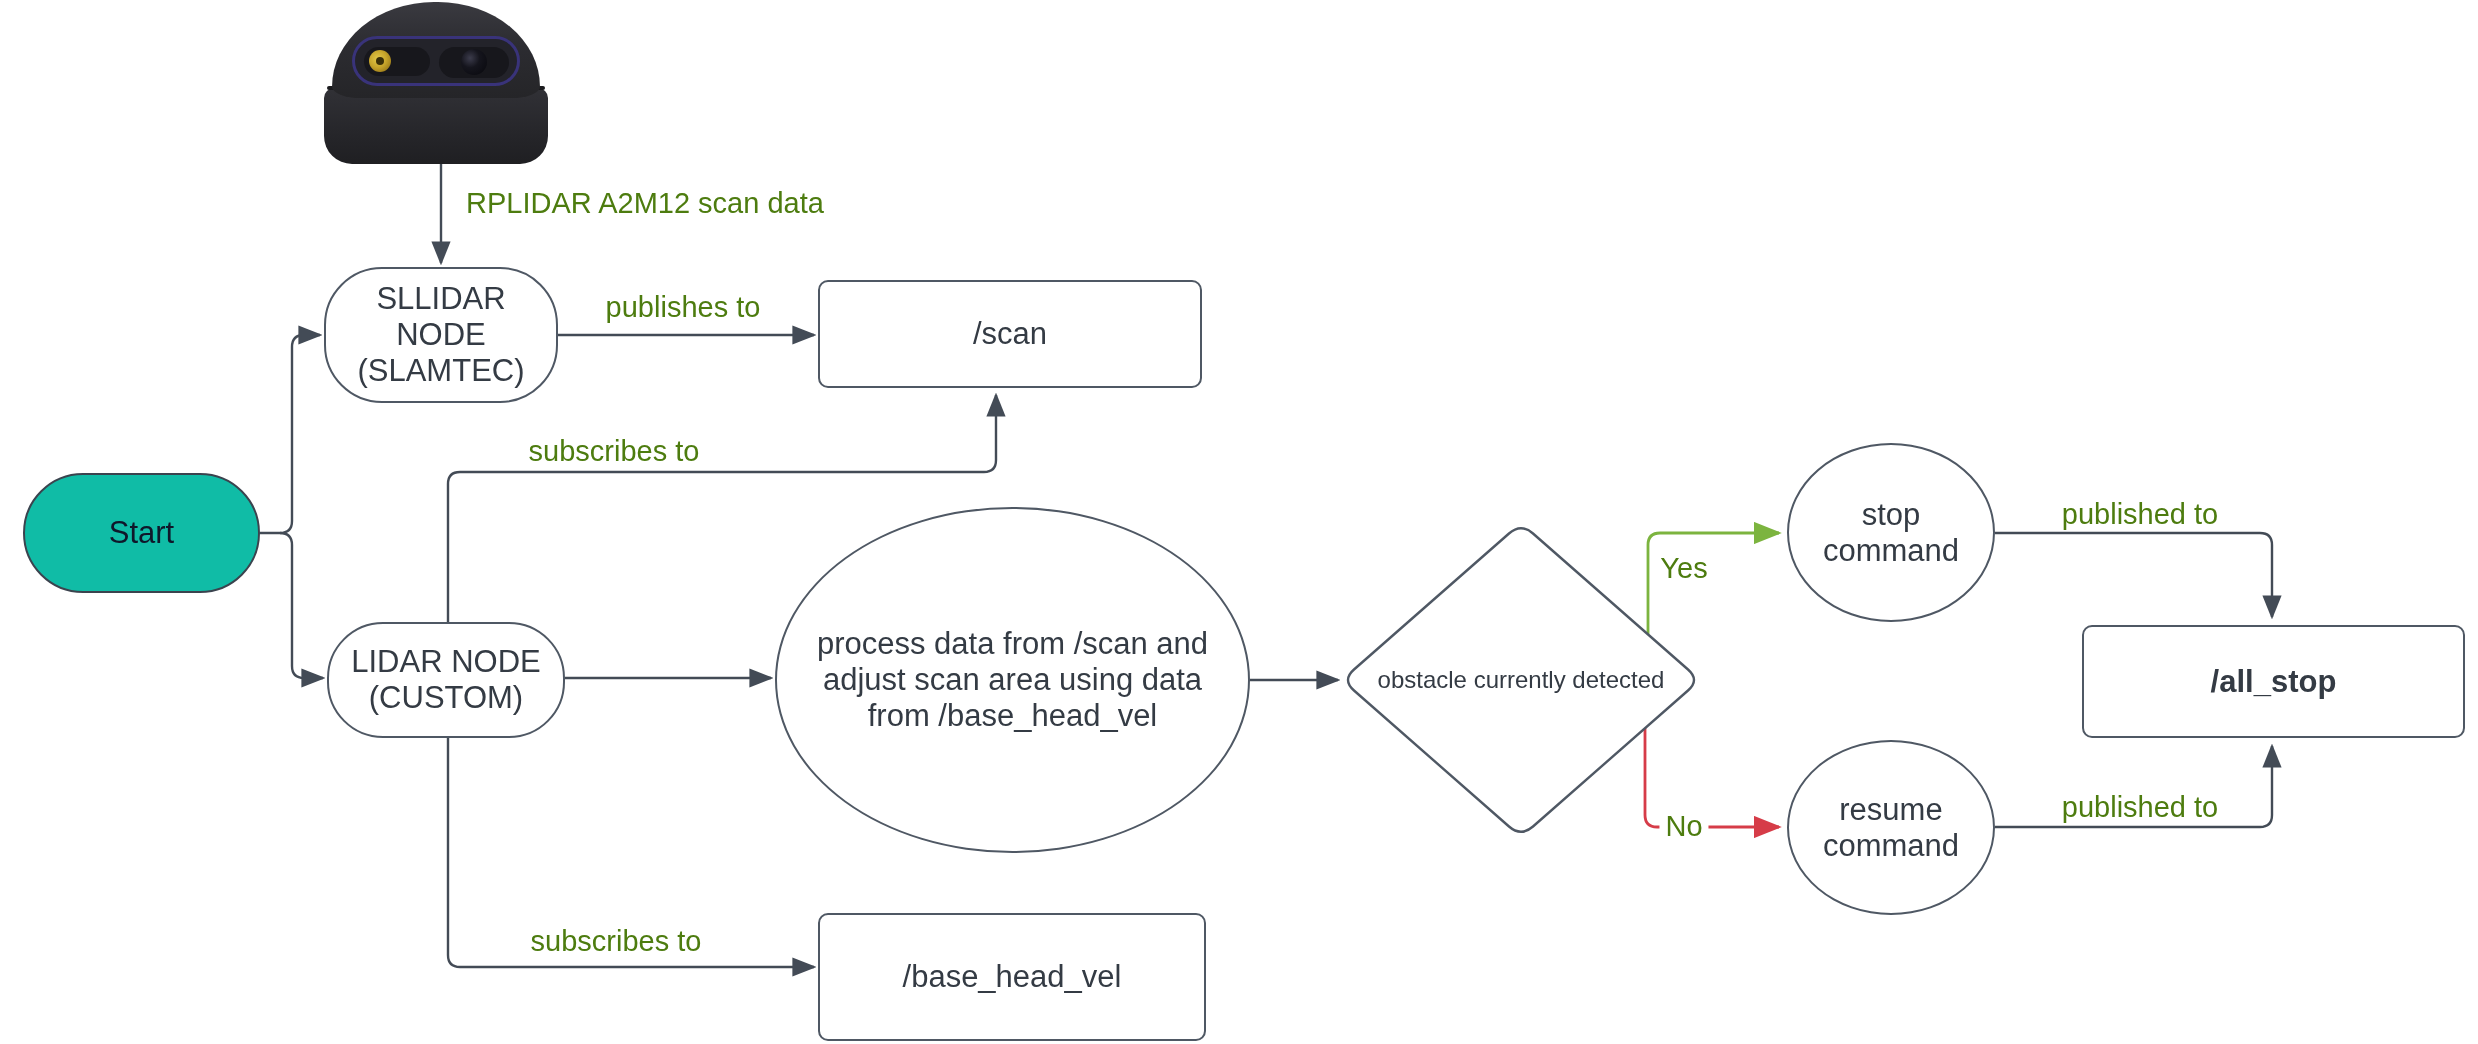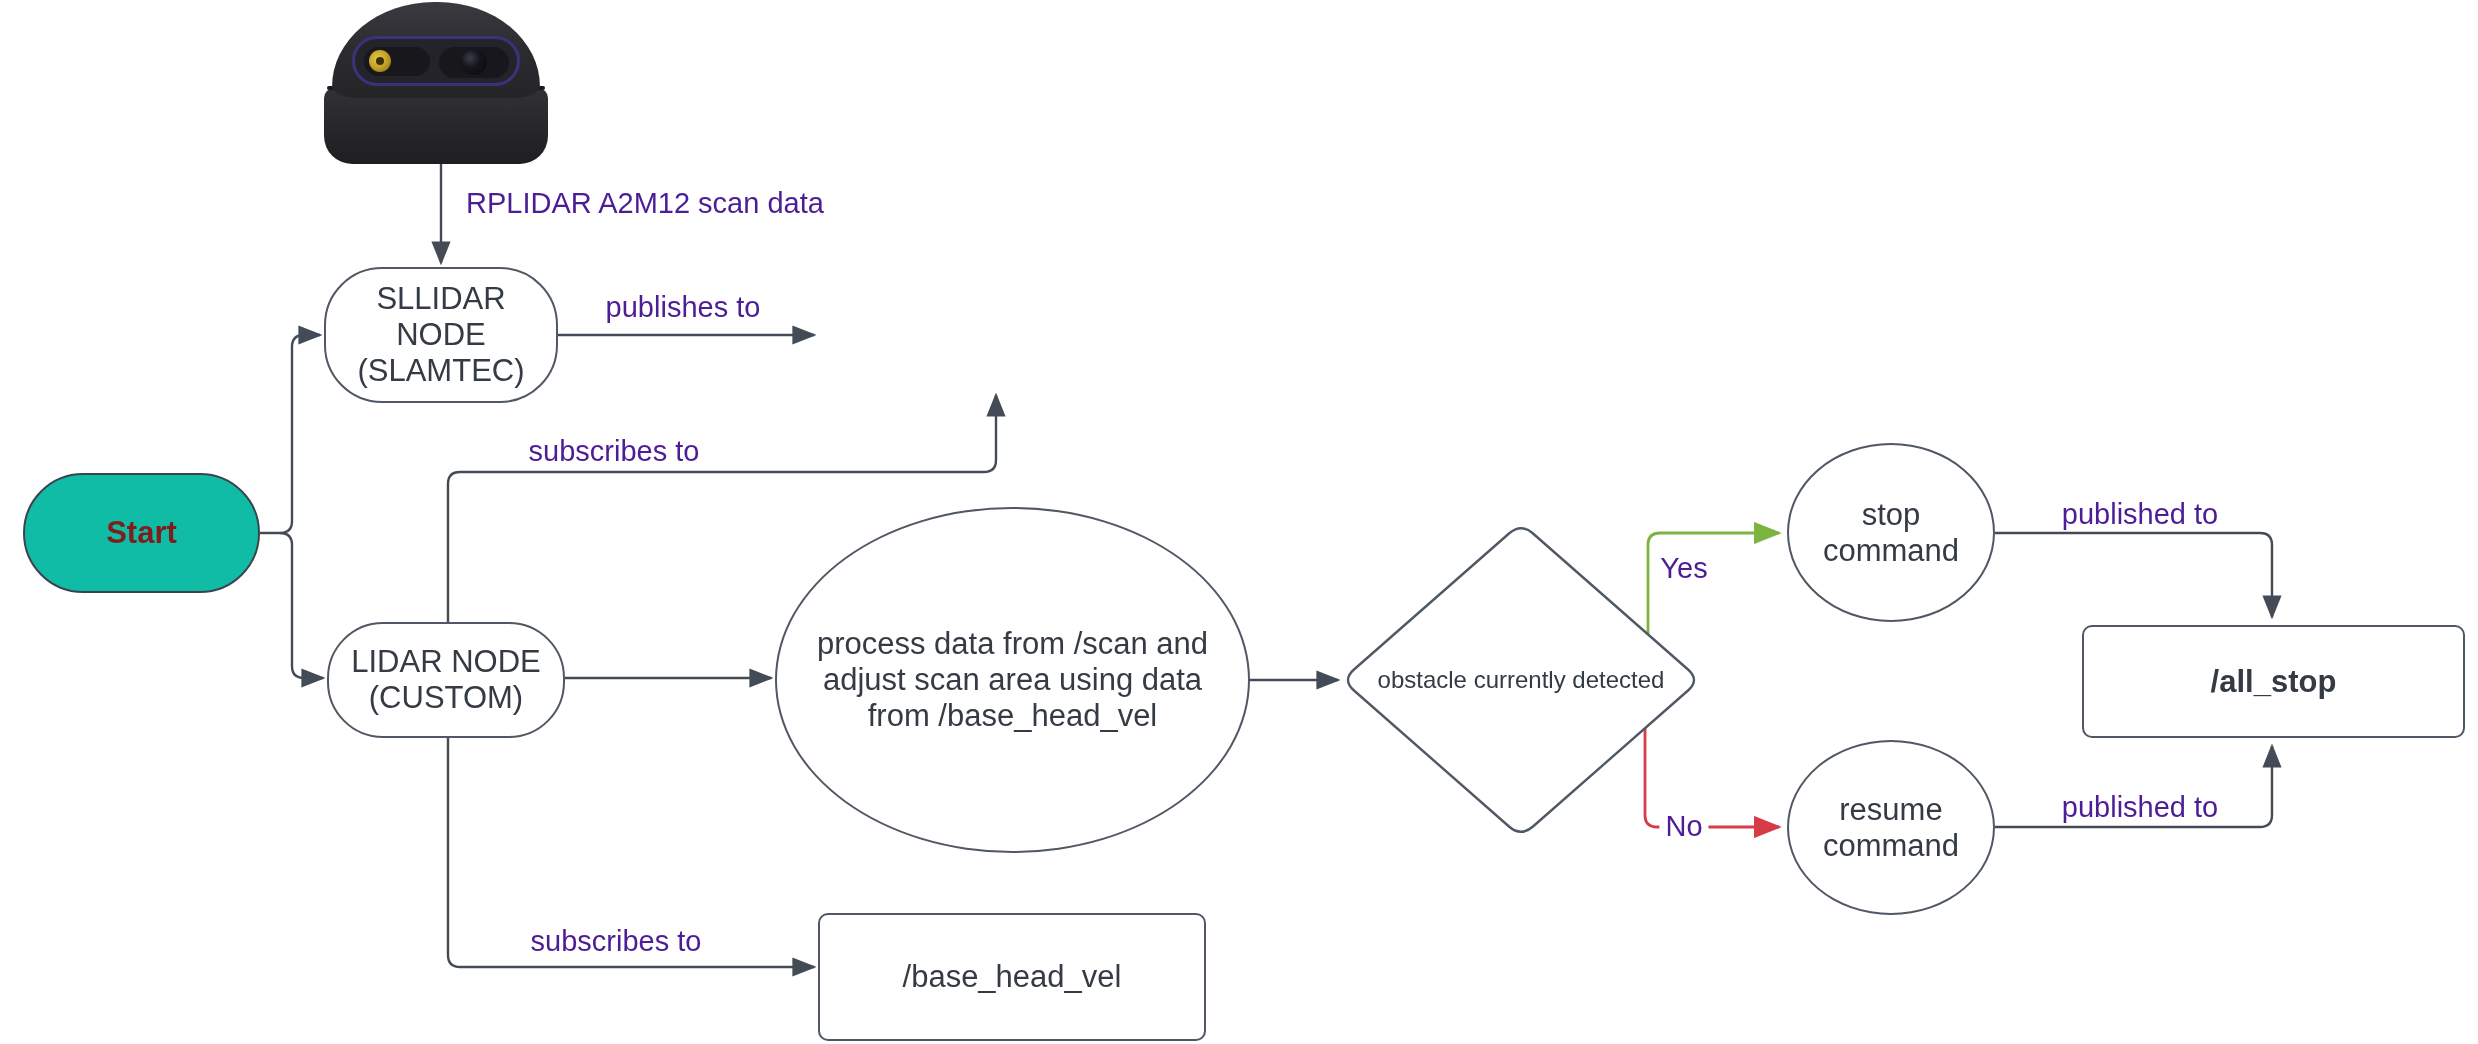--- a/index.html
+++ b/index.html
@@ -10,24 +10,24 @@
   .stage svg.wires{position:absolute;left:0;top:0;z-index:1;}
   .node{
     position:absolute;z-index:2;display:flex;align-items:center;justify-content:center;
     text-align:center;background:#ffffff;border:2px solid #4F5864;box-sizing:border-box;
     font-size:31px;line-height:1.16;color:#343B44;
   }
   .node .node-label{white-space:pre-line;}
   .stadium{border-radius:64px;}
   .rect{border-radius:10px;}
   .ellipse{border-radius:50%;}
-  .start{background:#10BCA6;border-color:#3B434E;color:#7f1d1d;font-weight:bold;}
+  .start{background:#10BCA6;border-color:#3B434E;color:#0f172a;}
   .decision-text{border:none;background:transparent;z-index:2;font-size:24px;}
   .edge-label{
-    position:absolute;z-index:3;font-size:29px;color:#4c1d95;white-space:nowrap;
+    position:absolute;z-index:3;font-size:29px;color:#4d7c0f;white-space:nowrap;
     transform:translate(-50%,-50%);
   }
   .edge-label.left-anchored{transform:translate(0,-50%);}
   .edge-label.on-line{background:#ffffff;padding:0 6px;}
   
   .device{position:absolute;left:324px;top:2px;width:224px;height:162px;z-index:2;}
   .device .base{position:absolute;left:0;top:86px;width:224px;height:76px;
     background:linear-gradient(180deg,#313136,#242428 70%,#1f1f22);
     border-radius:10px 10px 28px 28px;}
   .device .seam{position:absolute;left:3px;top:84px;width:218px;height:4px;background:#1b1b1e;border-radius:2px;}
@@ -101,20 +101,23 @@
   <div class="node stadium start" style="left:23px;top:473px;width:237px;height:120px;">
     <span class="node-label">Start</span>
   </div>
 
   <div class="node stadium" style="left:324px;top:267px;width:234px;height:136px;border-radius:58px;">
     <span class="node-label">SLLIDAR
 NODE
 (SLAMTEC)</span>
   </div>
 
+  <div class="node rect" style="left:818px;top:280px;width:384px;height:108px;">
+    <span class="node-label">/scan</span>
+  </div>
 
   <div class="node stadium" style="left:327px;top:622px;width:238px;height:116px;border-radius:56px;">
     <span class="node-label">LIDAR NODE
 (CUSTOM)</span>
   </div>
 
   <div class="node ellipse" style="left:775px;top:507px;width:475px;height:346px;">
     <span class="node-label">process data from /scan and
 adjust scan area using data
 from /base_head_vel</span>

